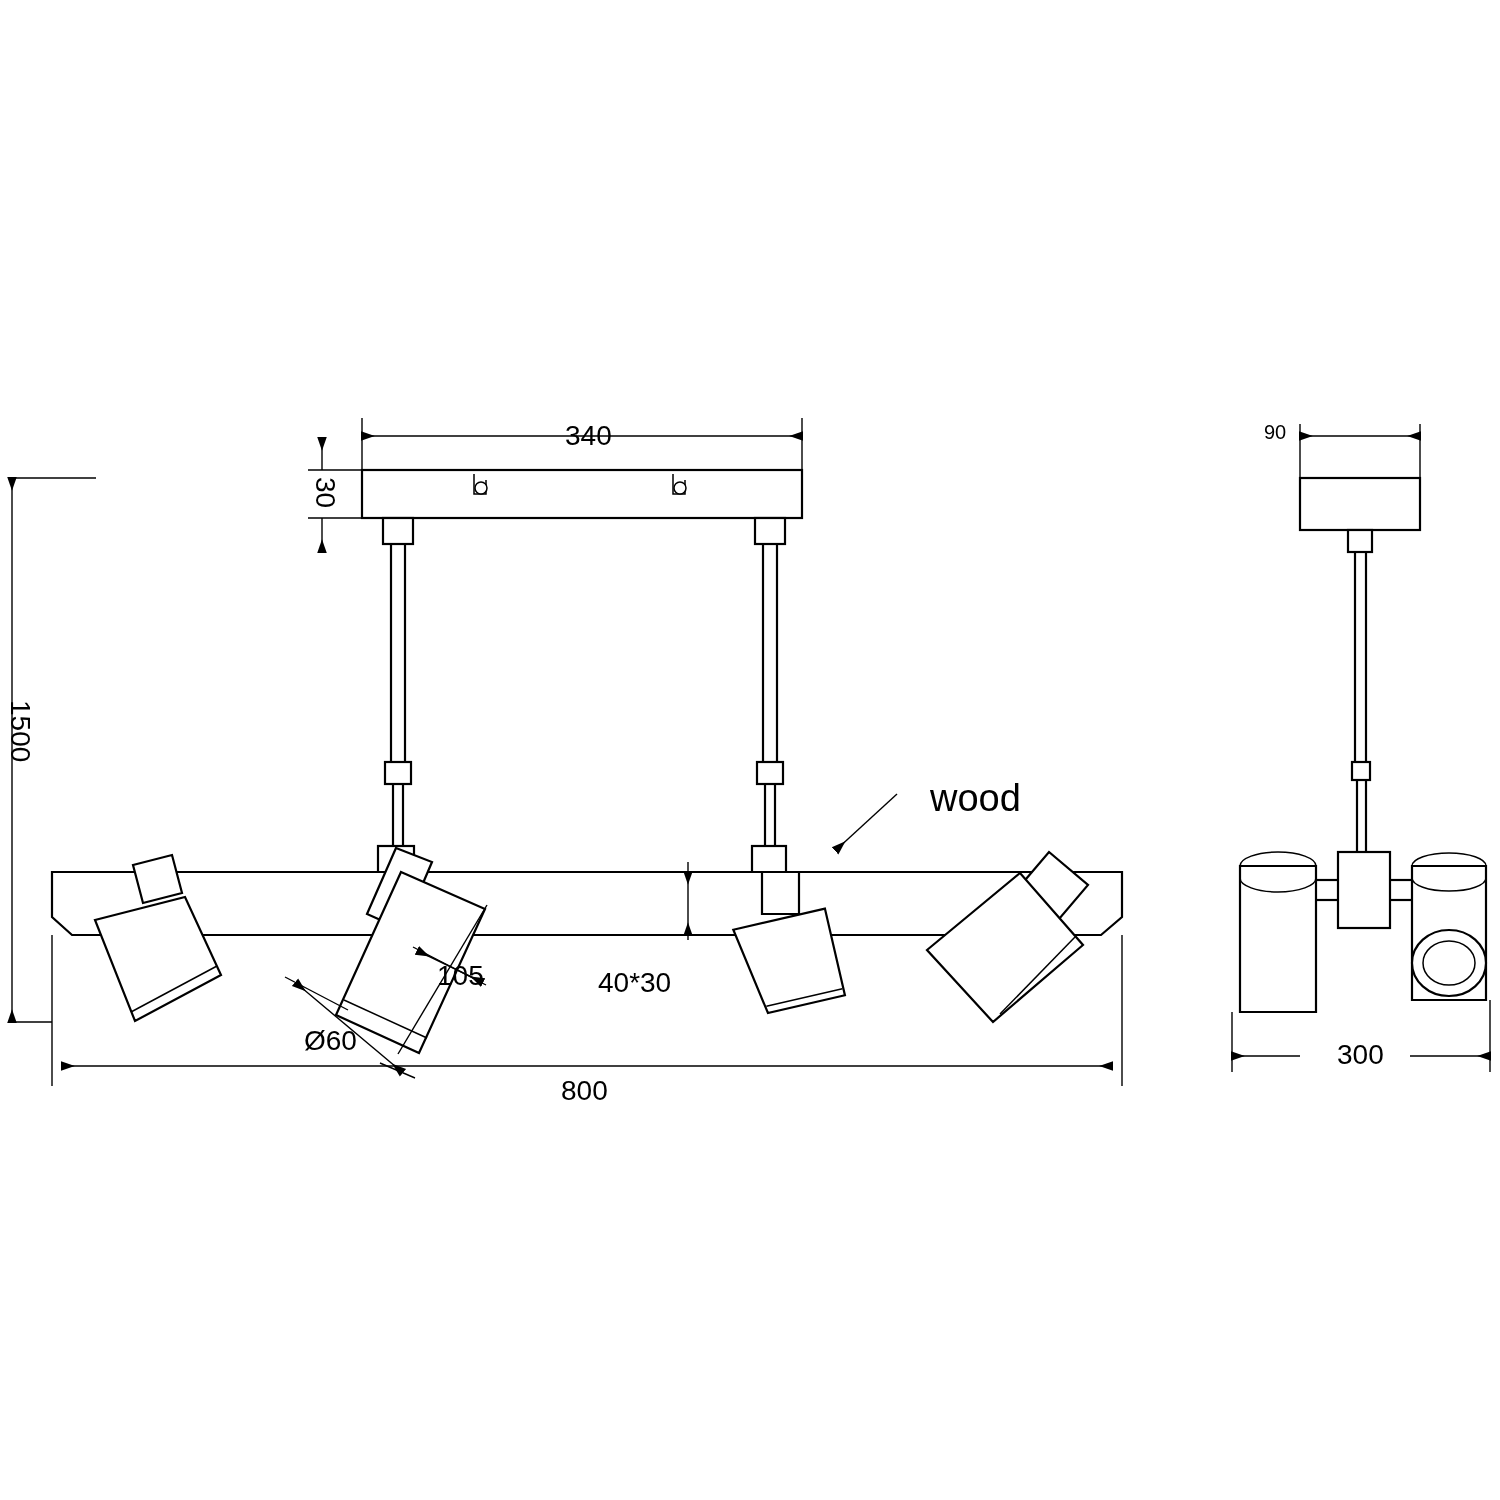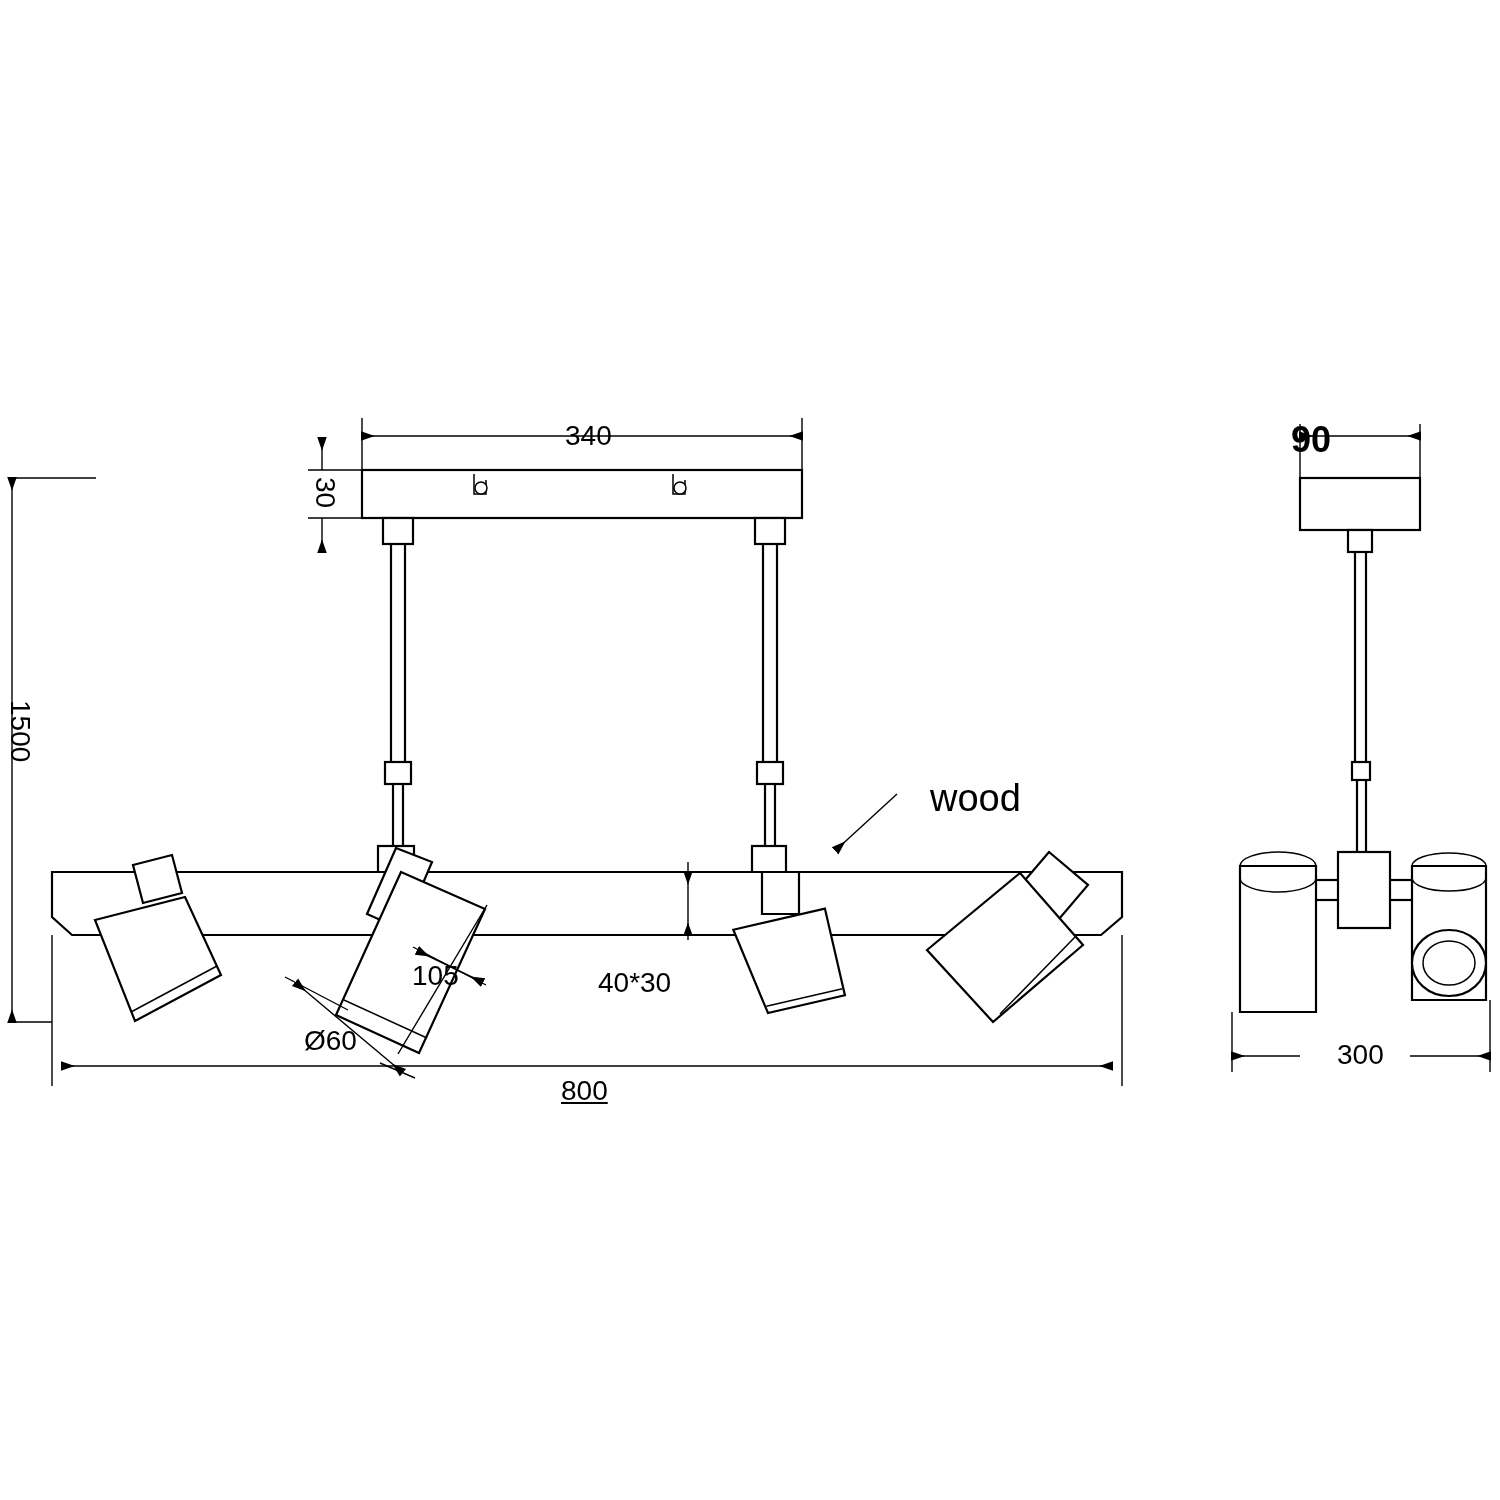--- a/index.html
+++ b/index.html
@@ -235,27 +235,27 @@
       </g>
     </g>
   </svg>
 
   <div class="lbl" style="left:565px; top:422px; font-size:28px;">340</div>
 
   <div class="lbl" style="left:311px; top:477px; font-size:28px; writing-mode:vertical-rl;">30</div>
 
   <div class="lbl" style="left:6px; top:700px; font-size:28px; writing-mode:vertical-rl;">1500</div>
 
-  <div class="lbl" style="left:561px; top:1077px; font-size:28px;text-decoration:underline;">800</div>
+  <div class="lbl" style="left:561px; top:1077px; font-size:28px;">800</div>
 
   <div class="lbl" style="left:304px; top:1027px; font-size:28px;">Ø60</div>
 
-  <div class="lbl" style="left:412px; top:962px; font-size:28px;">105</div>
+  <div class="lbl" style="left:437px; top:962px; font-size:28px;">105</div>
 
   <div class="lbl" style="left:598px; top:921px; font-size:28px;margin-top:48px;">40*30</div>
 
   <div class="lbl" style="left:930px; top:779px; font-size:38px;">wood</div>
 
-  <div class="lbl" style="left:1291px; top:422px; font-size:36px;font-weight:bold;">90</div>
+  <div class="lbl" style="left:1264px; top:422px; font-size:20px;">90</div>
 
   <div class="lbl" style="left:1337px; top:1041px; font-size:28px;">300</div>
 
 </div>
 
 </body></html>

